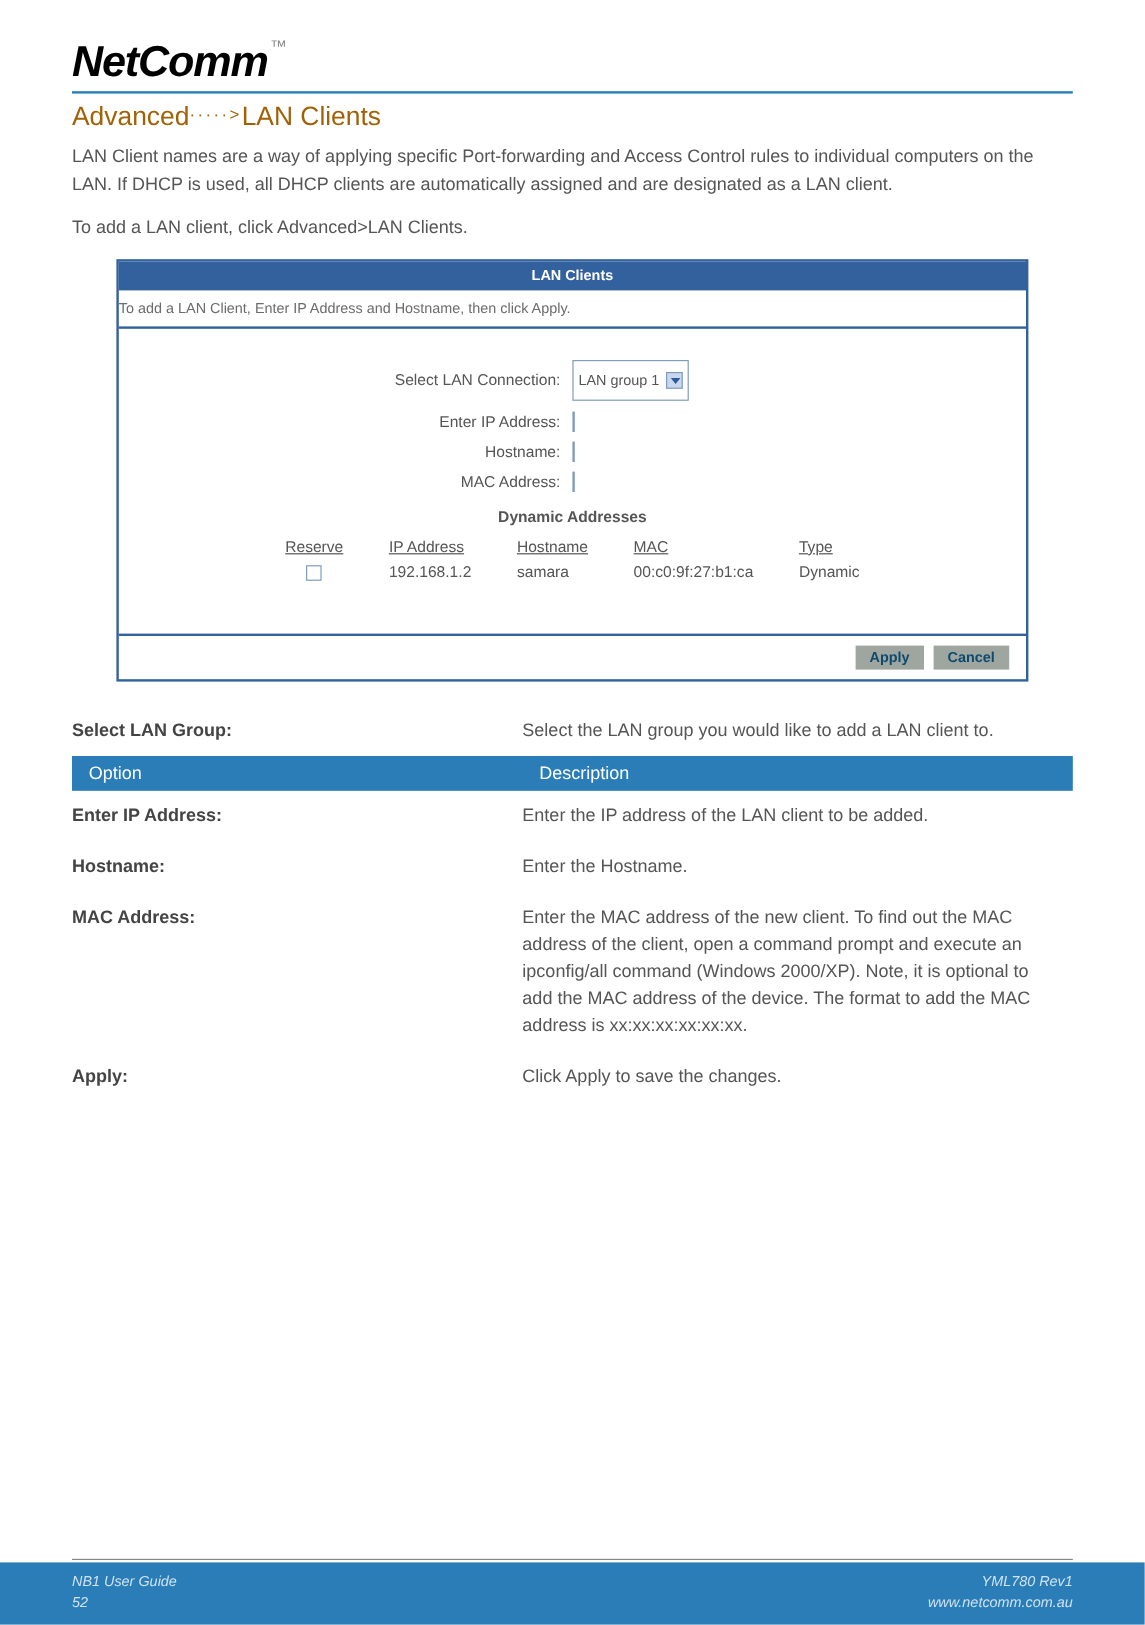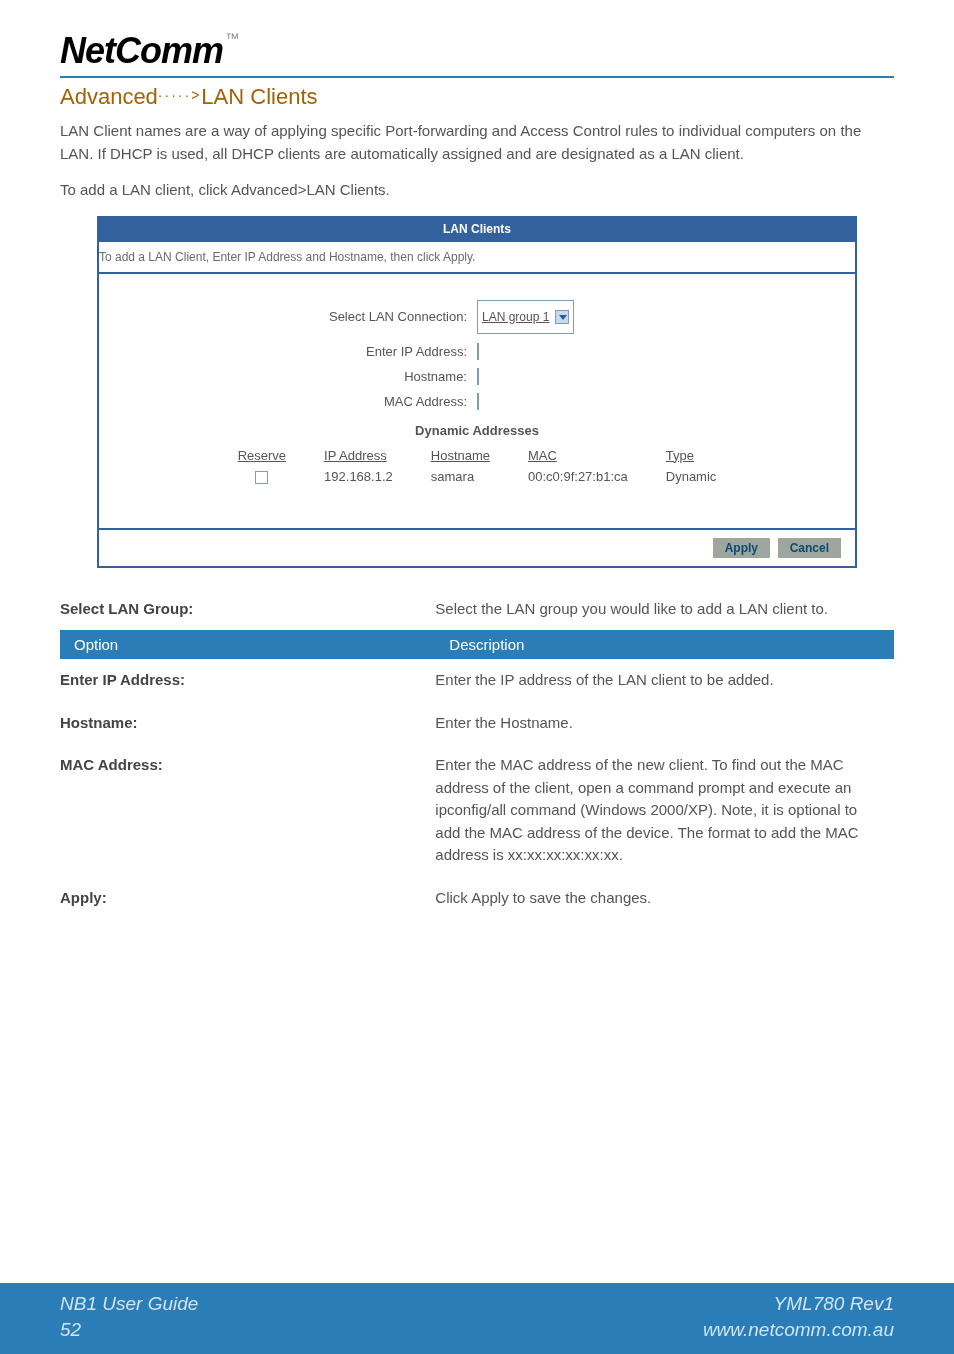--- a/index.html
+++ b/index.html
@@ -95,21 +95,20 @@
     width: 50%;
   }
   .select {
     display: inline-flex;
     align-items: center;
     border: 1px solid #7f9db9;
     background: #fff;
     padding: 1px 4px;
     font-size: 12px;
     height: 34px;
-    text-decoration: underline;
   }
   .select .caret {
     display: inline-block;
     width: 14px;
     height: 14px;
     background: #c9d8ef;
     border: 1px solid #7f9db9;
     margin-left: 6px;
     position: relative;
   }
@@ -194,21 +193,21 @@
     width: 45%;
   }
   .page-footer {
     position: absolute;
     bottom: 0;
     left: 0;
     right: 0;
     background: #2a7db6;
     color: #cfe3f2;
     font-style: italic;
-    font-size: 19px;
+    font-size: 12px;
     padding: 8px 60px 10px 60px;
     display: flex;
     justify-content: space-between;
   }
   .page-footer .left, .page-footer .right {
     line-height: 1.4;
   }
   .page-footer .right { text-align: right; }
   .footer-hr {
     border: none;

